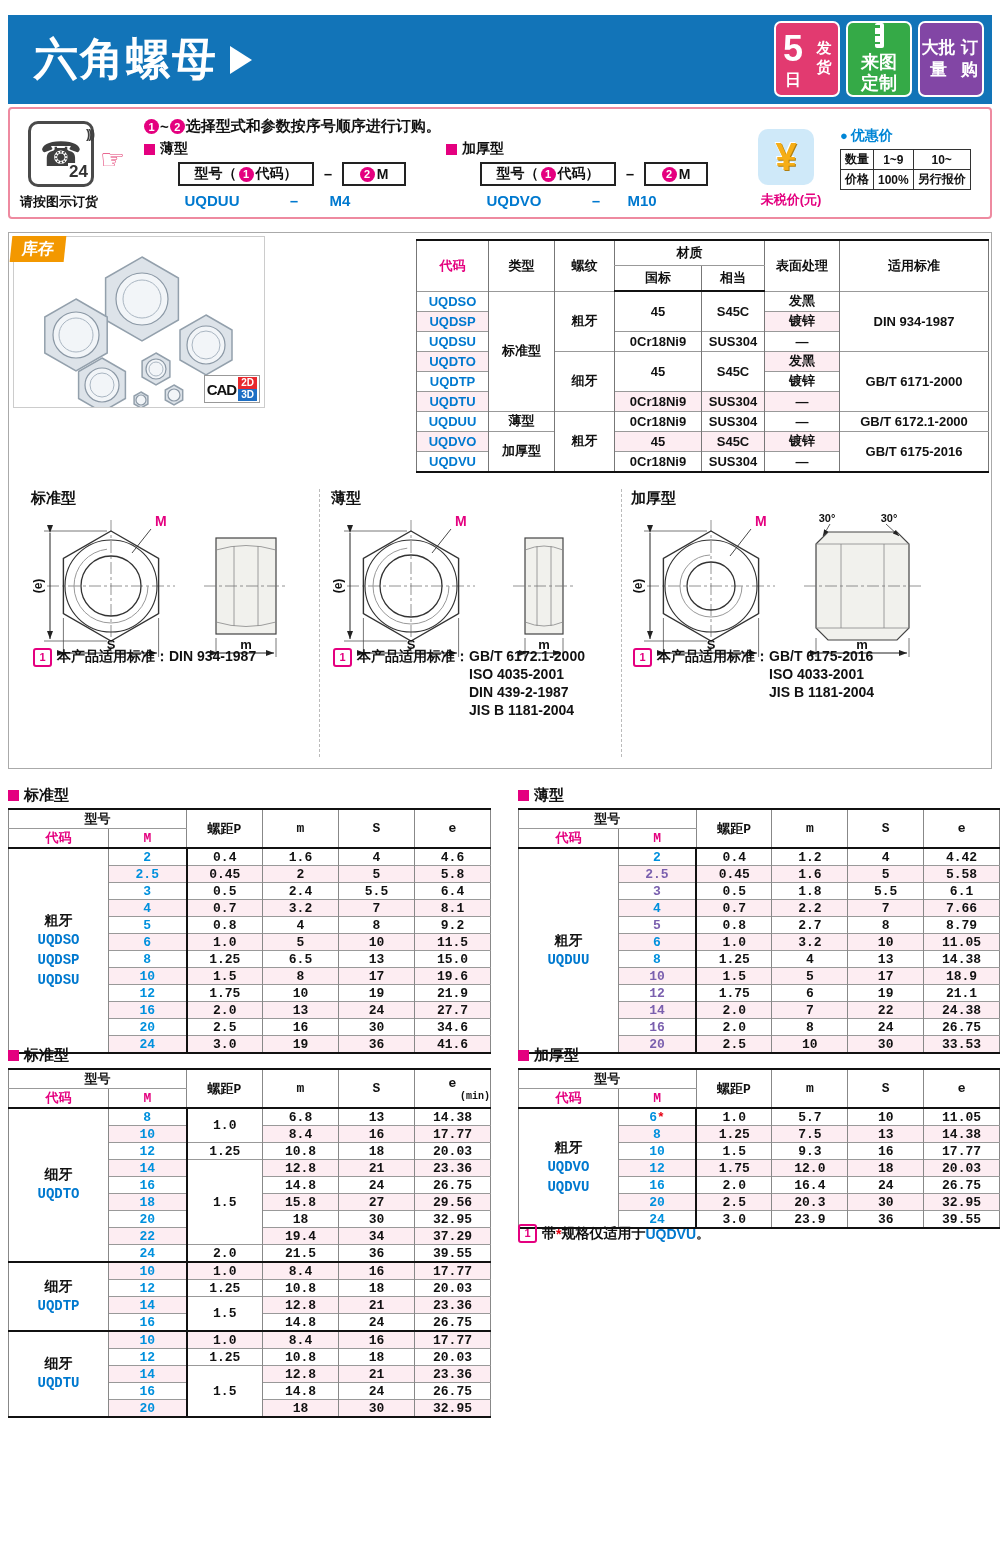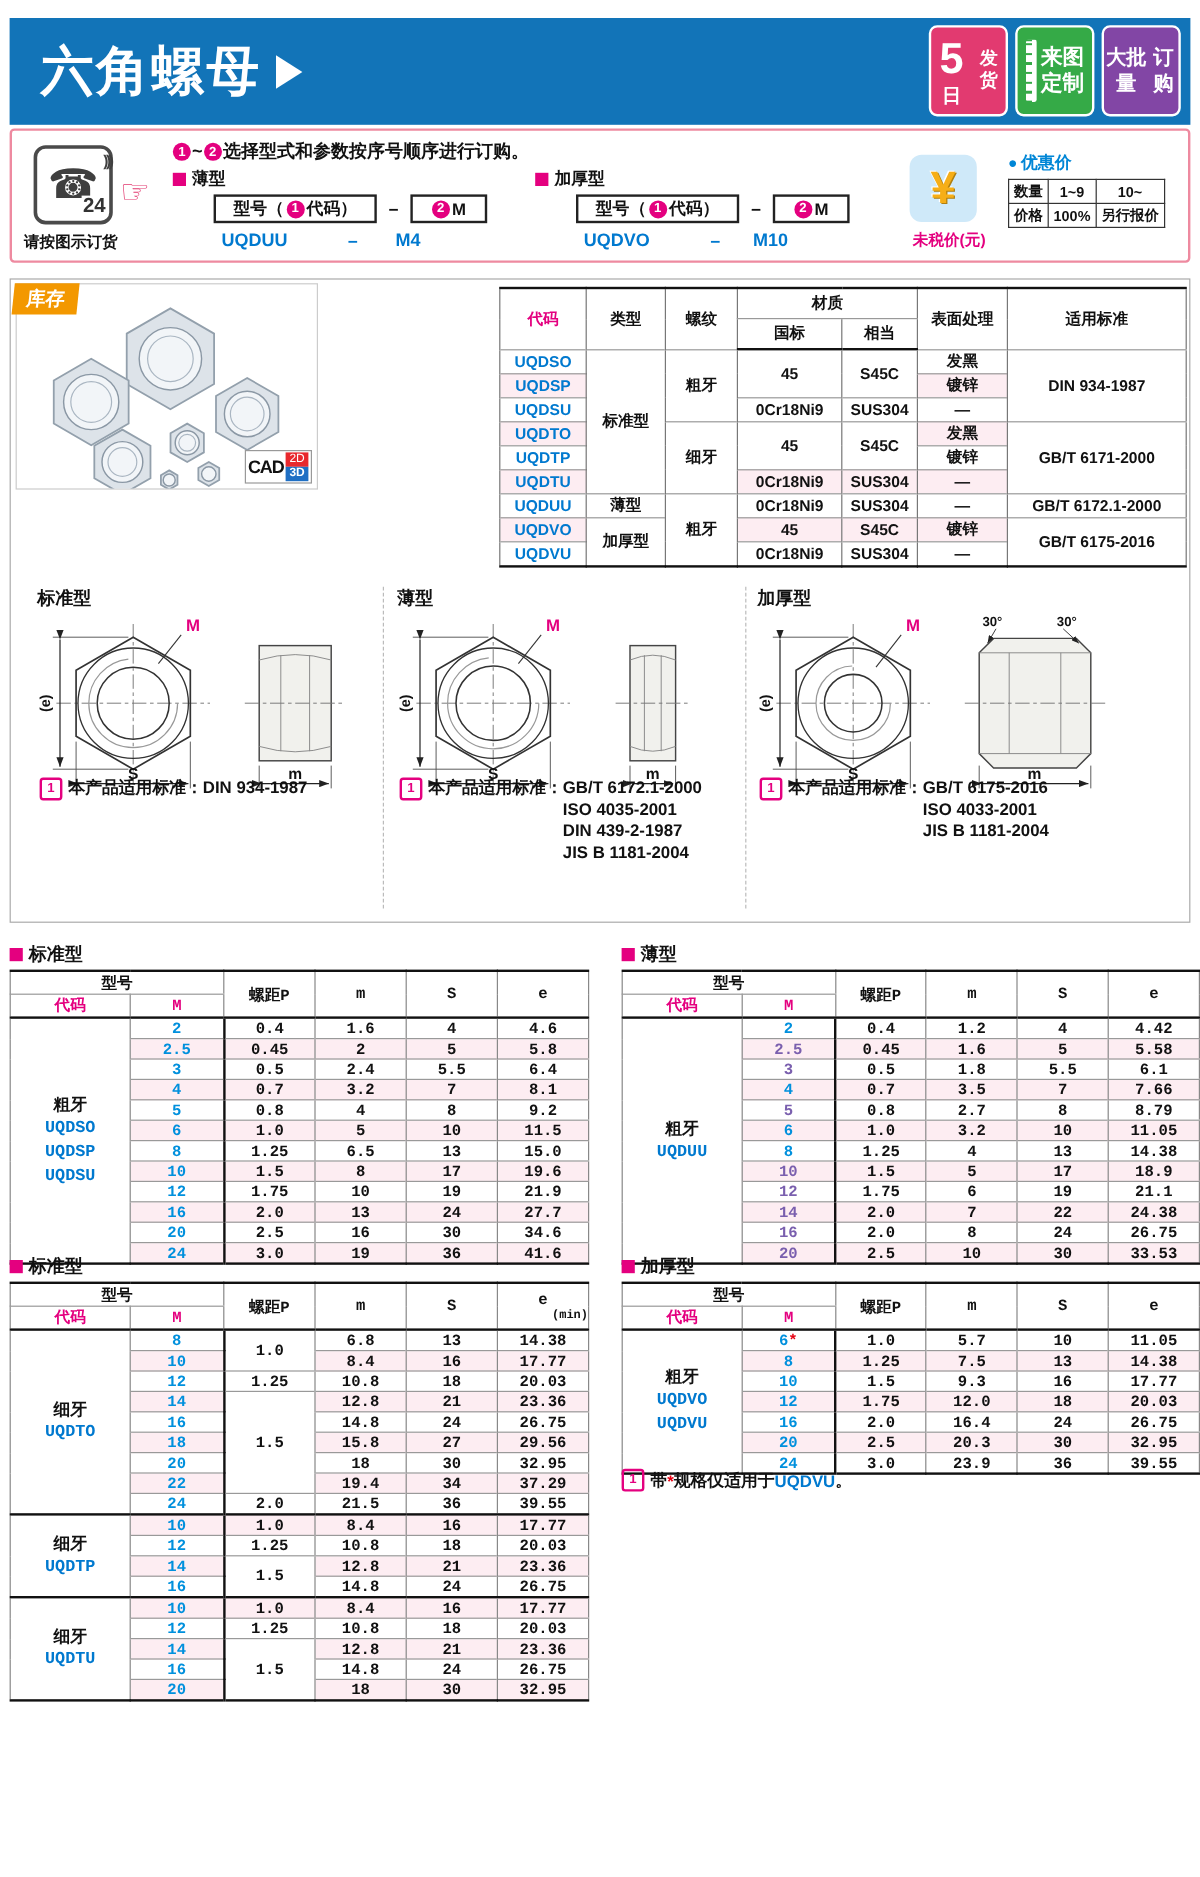--- a/index.html
+++ b/index.html
@@ -11,21 +11,21 @@
   .hdr{position:absolute;left:8px;top:15px;width:984px;height:89px;background:#1274b8;display:flex;align-items:center;}
   .hdr-title{color:#fff;font-size:44px;font-weight:bold;margin-left:26px;letter-spacing:2px;white-space:nowrap;}
   .hdr-tri{width:0;height:0;border-left:22px solid #fff;border-top:14px solid transparent;border-bottom:14px solid transparent;margin:0 14px 0 12px;}
   .hdr-sub{color:#fff;line-height:1.15;}
   .hdr-sub .l1{font-size:29px;font-weight:bold;}
   .hdr-sub .l2{font-size:21px;font-weight:bold;}
   .badges{position:absolute;right:8px;top:6px;display:flex;gap:6px;}
   .badge{width:66px;height:76px;border-radius:7px;border:2px solid #fff;color:#fff;font-weight:bold;
          display:flex;flex-direction:row;align-items:center;justify-content:center;text-align:center;box-sizing:border-box;}
   .badge.pink{background:#e23a70;}
-  .badge.green{background:#35aa47;gap:4px;}
+  .badge.green{background:#35aa47;flex-direction:column;gap:4px;}
   .badge.purple{background:#8246a5;}
   .b1-top{font-size:16px;}.b1-top .num{font-size:36px;}
   .b1-sub{font-size:15px;margin-top:-2px;}
   .ruler{width:9px;height:52px;background:#fff;border-radius:2px;
          background-image:repeating-linear-gradient(#35aa47 0 2px,transparent 2px 8px);background-position:0 3px;background-size:60% 100%;background-repeat:repeat-y;}
   .b2-txt{font-size:18px;line-height:1.2;}
   .b3-l{font-size:17px;line-height:1.3;}
 
   
   .order{position:absolute;left:8px;top:107px;width:984px;height:112px;border:2px solid #ee8aa0;border-radius:4px;box-sizing:border-box;background:#fff;}
@@ -62,21 +62,21 @@
   table.price td{border:1px solid #333;height:19px;text-align:center;padding:0 4px;}
 
   
   .main{position:absolute;left:8px;top:232px;width:984px;height:537px;border:1px solid #aaa;box-sizing:border-box;}
   .stock{position:absolute;left:2px;top:3px;width:54px;height:26px;background:#f39800;color:#fff;font-size:16px;font-weight:bold;
          display:flex;align-items:center;justify-content:center;transform:skewX(-6deg);}
   .photo{position:absolute;left:4px;top:3px;width:252px;height:172px;border:1px solid #ccc;box-sizing:border-box;background:#fff;}
   .cadlogo{position:absolute;right:4px;bottom:4px;display:flex;align-items:center;border:1px solid #999;background:#fff;padding:1px 2px;}
   .cadlogo .cad{font-size:15px;font-weight:bold;color:#111;letter-spacing:-1px;}
   .cadlogo .dd{display:flex;flex-direction:column;margin-left:2px;}
-  .cadlogo .d2{background:#e8282d;color:#fff;font-size:10px;font-weight:normal;padding:0 3px;line-height:12px;}
+  .cadlogo .d2{background:#e8282d;color:#fff;font-size:10px;font-weight:bold;padding:0 3px;line-height:12px;}
   .cadlogo .d3{background:#1f6fc4;color:#fff;font-size:10px;font-weight:bold;padding:0 3px;line-height:12px;}
 
   
   table.codes{position:absolute;left:407px;top:6px;border-collapse:collapse;font-size:13px;font-weight:bold;
               border-top:2px solid #111;border-bottom:2px solid #111;border-left:1px solid #777;border-right:1px solid #777;}
   table.codes th{height:22px;background:#fff;border-left:1px solid #777;font-weight:bold;}
   table.codes thead tr:last-child th{border-bottom:2px solid #111;}
   table.codes th.grp{border-bottom:1px solid #999;}
   table.codes th.mag{color:#e4007f;}
   table.codes td{height:19px;text-align:center;border-left:1px solid #777;border-top:1px solid #999;padding:0 2px;}
@@ -669,21 +669,21 @@
         <tr>
           <td class="mval purple">3</td>
           <td class="thickL">0.5</td>
           <td>1.8</td>
           <td>5.5</td>
           <td>6.1</td>
         </tr>
         <tr>
           <td class="mval pk">4</td>
           <td class="thickL pk">0.7</td>
-          <td class="pk">3.5</td>
+          <td class="pk">2.2</td>
           <td class="pk">7</td>
           <td class="pk">7.66</td>
         </tr>
         <tr>
           <td class="mval purple">5</td>
           <td class="thickL">0.8</td>
           <td>2.7</td>
           <td>8</td>
           <td>8.79</td>
         </tr>

